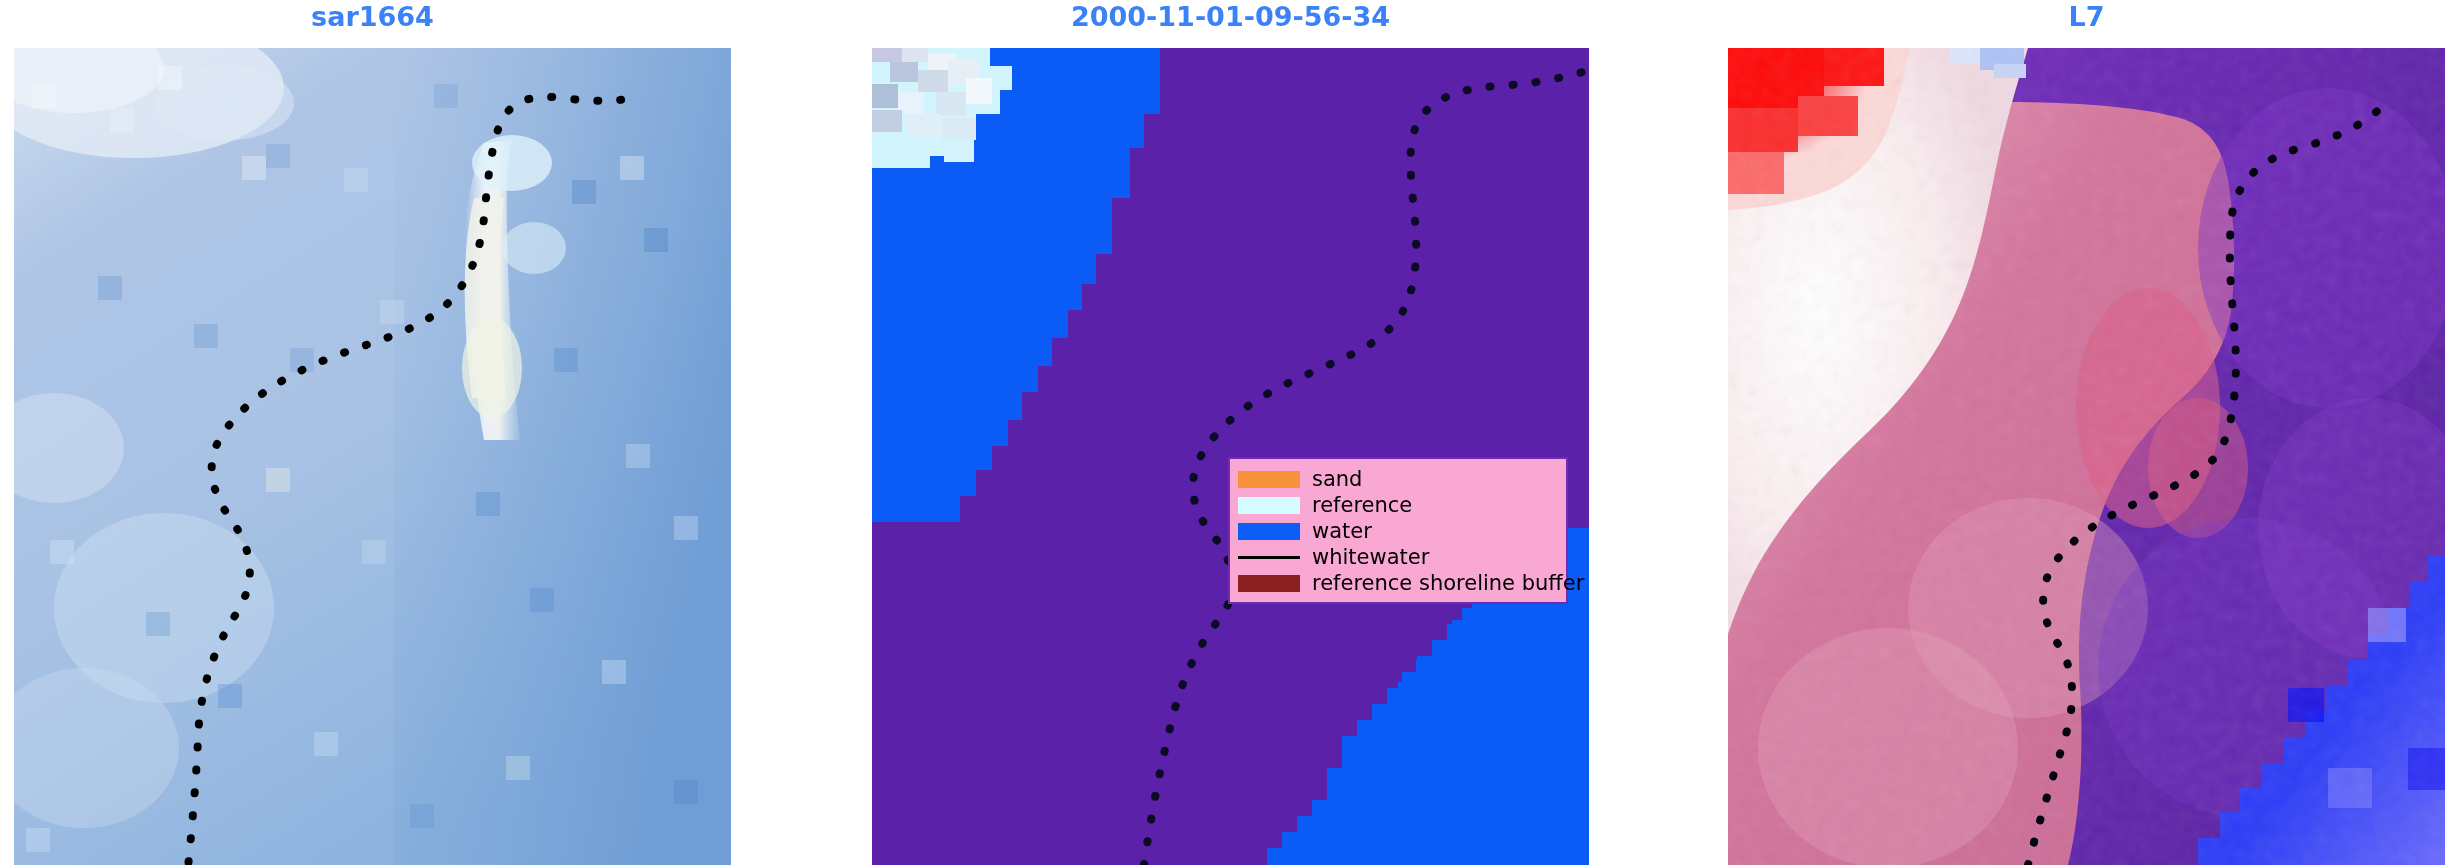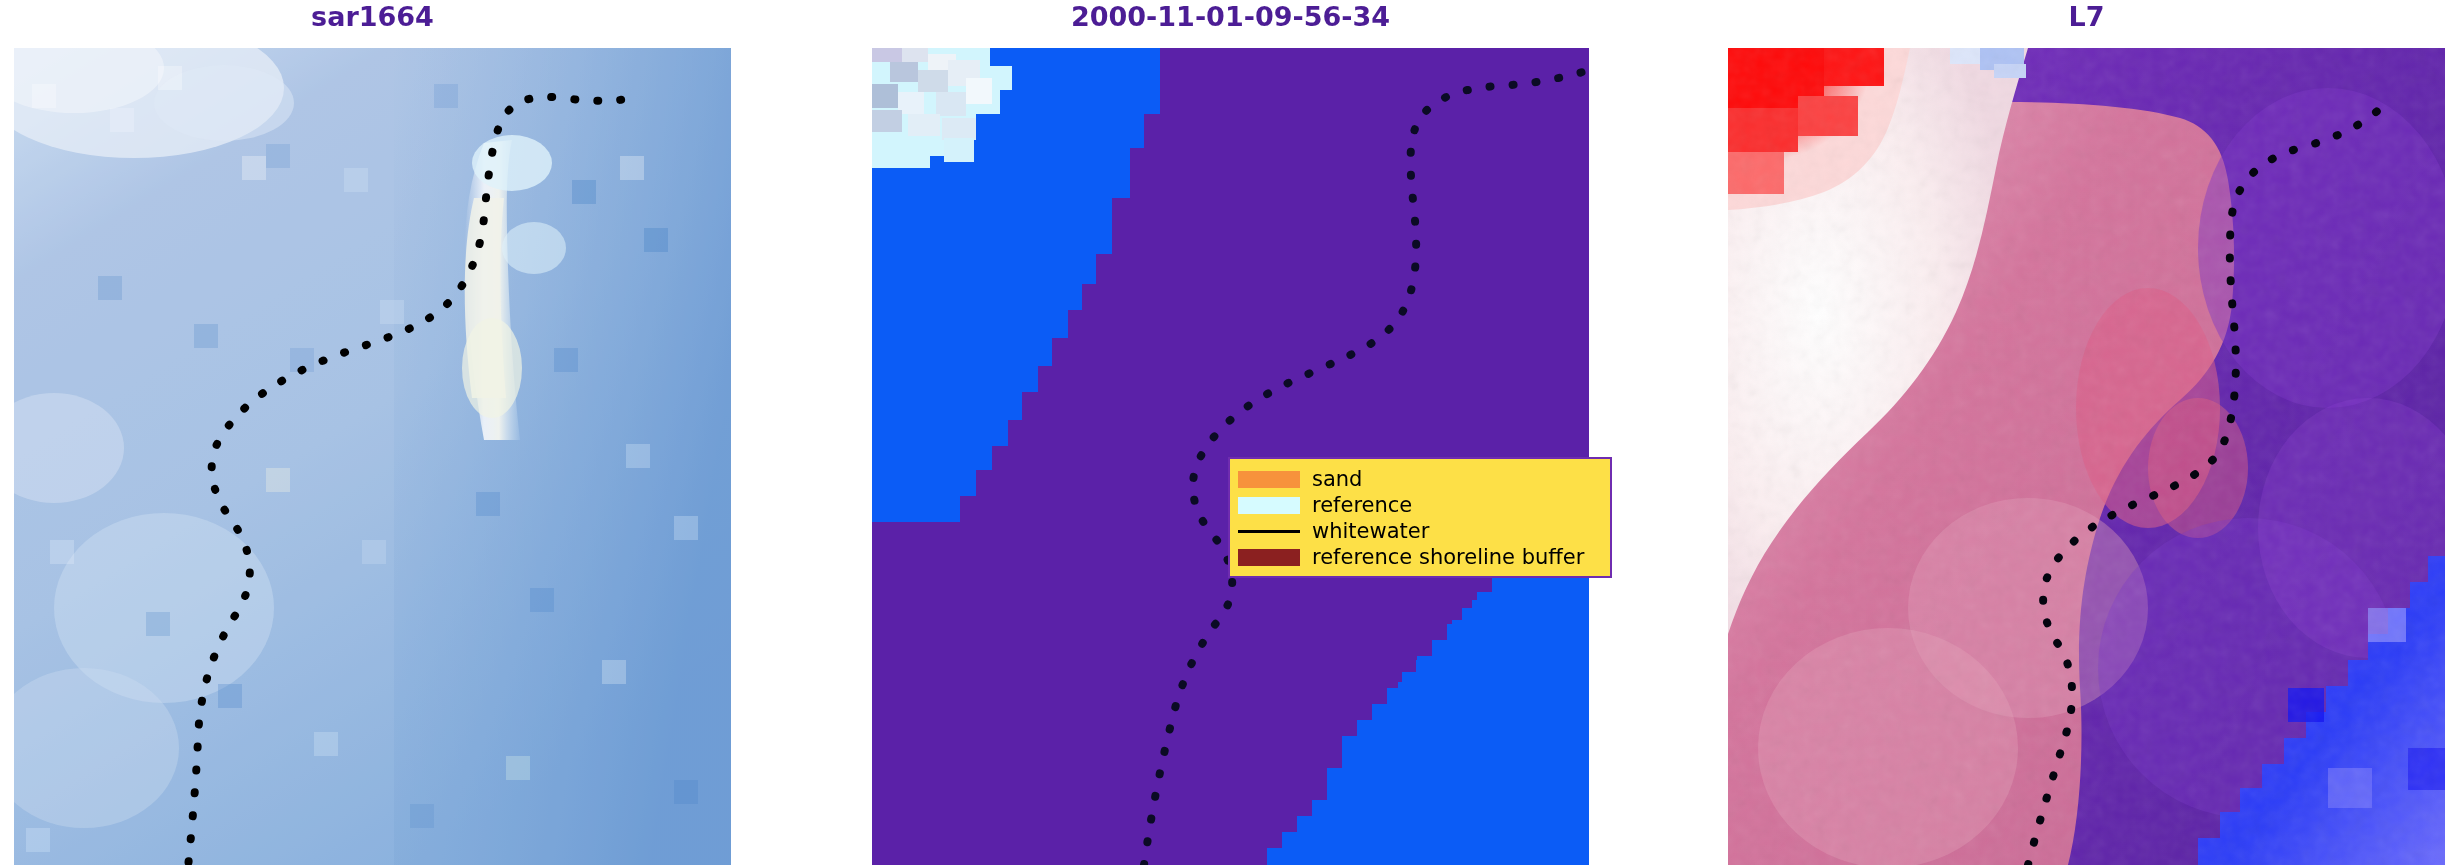--- a/index.html
+++ b/index.html
@@ -2,30 +2,30 @@
 <html><head>
 <meta charset="utf-8">
 <style>
   html,body{margin:0;padding:0;background:#ffffff;}
   body{width:2460px;height:865px;font-family:"DejaVu Sans",sans-serif;overflow:hidden;}
   #figure{position:relative;width:2460px;height:865px;background:#ffffff;}
   .panel{position:absolute;top:0;}
   .panel-title{
     position:absolute;top:0;left:0;width:100%;
     text-align:center;font-weight:bold;font-size:27px;
-    color:#4c1d95;letter-spacing:0px;line-height:34px;
+    color:#3b82f6;letter-spacing:0px;line-height:34px;
     font-family:"DejaVu Sans",sans-serif;
   }
   .axes{position:absolute;overflow:hidden;background:#ffffff;}
   .axes svg{display:block;}
   
   #legend{
     position:absolute;
-    left:1228px;top:457px;width:384px;
-    background:#fde047;
+    left:1228px;top:457px;width:340px;
+    background:#f9a8d4;
     border:2px solid #6f2cb0;
     box-sizing:border-box;
     padding:7px 8px 6px 8px;
   }
   .legend-row{
     display:flex;align-items:center;height:26px;
   }
   .legend-swatch{
     width:62px;height:17px;margin-right:12px;flex:0 0 auto;
     box-sizing:border-box;
@@ -318,20 +318,24 @@
   <div id="legend">
     <div class="legend-row">
       <span class="legend-swatch" style="background:#f7923c;"></span>
       <span class="legend-label">sand</span>
     </div>
     <div class="legend-row">
       <span class="legend-swatch" style="background:#d6fbff;"></span>
       <span class="legend-label">reference</span>
     </div>
     <div class="legend-row">
+      <span class="legend-swatch" style="background:#0d5ef6;"></span>
+      <span class="legend-label">water</span>
+    </div>
+    <div class="legend-row">
       <span class="legend-swatch line" style="border-top-color:#000000;"></span>
       <span class="legend-label">whitewater</span>
     </div>
     <div class="legend-row">
       <span class="legend-swatch" style="background:#8b2020;"></span>
       <span class="legend-label">reference shoreline buffer</span>
     </div>
   </div>
 
 </div>

